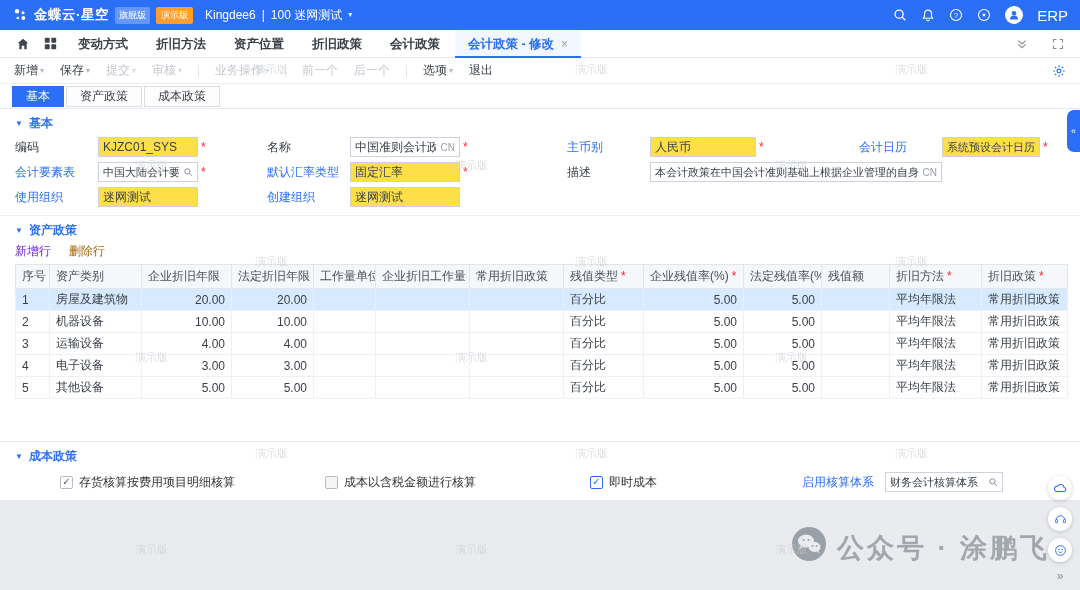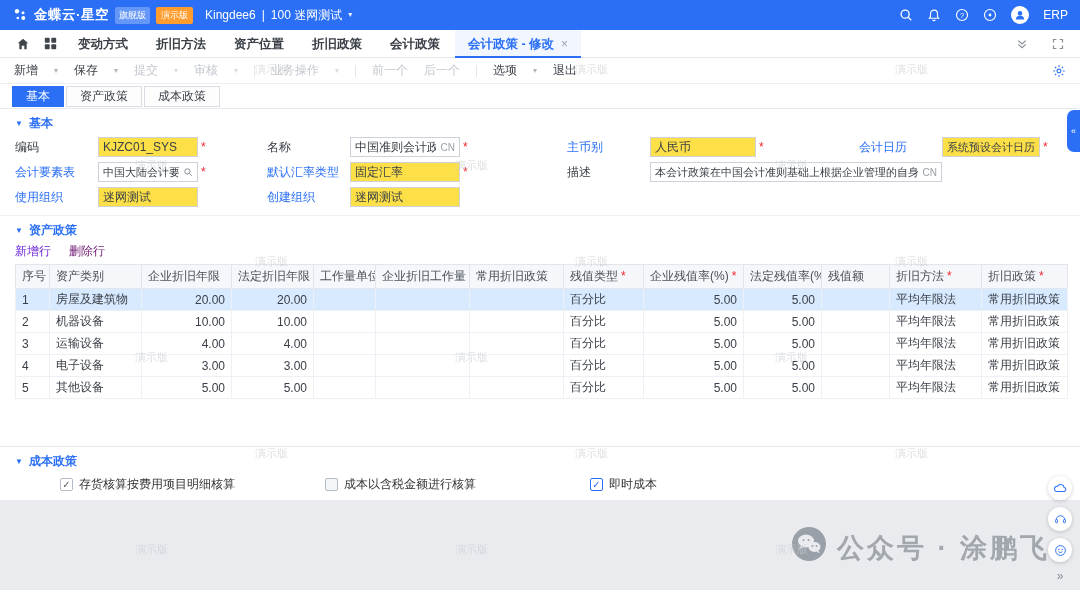--- a/index.html
+++ b/index.html
@@ -13,34 +13,34 @@
 .logo{display:flex;align-items:center}
 .brand{font-size:13.5px;font-weight:700;letter-spacing:.5px}
 .badge-edition{font-size:9px;background:rgba(255,255,255,.28);padding:2px 4px;border-radius:2px}
 .badge-demo{font-size:9px;background:#ff9d2e;padding:2px 5px;border-radius:2px}
 .account{display:flex;align-items:center;gap:6px;margin-left:6px;cursor:pointer}
 .caret{font-size:8px;color:#b0b5bd;line-height:1}
 .caret-white{color:rgba(255,255,255,.9)}
 .tb-right{display:flex;align-items:center;gap:14px}
 .tb-icon{display:flex;align-items:center;cursor:pointer}
 .avatar{width:18px;height:18px;border-radius:50%;background:#fff;display:flex;align-items:center;justify-content:center}
-.erp-label{font-size:12px}
+.erp-label{font-size:15px}
 
 
 .navbar{height:28px;background:#fff;border-bottom:1px solid #e6e9ee;display:flex;padding:0 10px;gap:2px}
 .nav-icon{display:flex;align-items:center;padding:0 6px;cursor:pointer}
 .nav-tab{height:28px;display:flex;align-items:center;padding:0 13px;font-weight:700;font-size:12.5px;color:#3b4048;cursor:pointer;position:relative;white-space:nowrap}
 .nav-tab.active{color:#2a6ff5;background:#f2f7ff}
 .nav-tab.active::after{content:"";position:absolute;left:0;right:0;bottom:0;height:2px;background:#2a6ff5}
 .tab-close{margin-left:7px;font-size:12px;color:#9aa0a8;font-weight:400}
 .nav-right{margin-left:auto;display:flex;align-items:center;gap:12px}
 
 
 .toolbar{height:26px;background:#fff;border-bottom:1px solid #eceef2;display:flex;align-items:center;padding:0 14px;gap:16px}
-.tbtn{display:flex;align-items:center;gap:16px;cursor:pointer;color:#3b4048;white-space:nowrap}
+.tbtn{display:flex;align-items:center;gap:2px;cursor:pointer;color:#3b4048;white-space:nowrap}
 .tbtn.disabled{color:#c3c7ce}
 .tbtn.disabled .caret{color:#d8dbe0}
 .tsep{width:1px;height:12px;background:#e3e6ea}
 .toolbar-right{margin-left:auto;display:flex;align-items:center;cursor:pointer}
 
 
 .tabstrip{height:25px;background:#fff;display:flex;align-items:center;padding:0 12px;border-bottom:1px solid #e6e9ee}
 .ptab{height:21px;display:flex;align-items:center;padding:0 13px;border:1px solid #d9dde3;background:#fdfdfd;color:#3b4048;cursor:pointer;margin-right:2px;white-space:nowrap}
 .ptab.active{background:#2a6ff5;border-color:#2a6ff5;color:#fff}
 
@@ -58,21 +58,21 @@
 .small .fval{font-size:11px}
 .req{color:#f5222d;margin-left:3px}
 .cn{margin-left:auto;padding-left:5px;color:#9aa0a8;font-size:10px}
 .mag{margin-left:auto;display:flex;align-items:center;padding-left:4px;cursor:pointer}
 .w100{width:100px}.w110{width:110px}.w106{width:106px}.w98{width:98px}.w292{width:292px}.w118{width:118px}
 
 
 .sec-asset{border-top:1px solid #eef0f4;flex:1;display:flex;flex-direction:column;min-height:0}
 .grid-links{display:flex;gap:18px;padding:1px 15px 4px}
 .link-add{color:#6d28d9;cursor:pointer}
-.link-del{color:#701a75;cursor:pointer}
+.link-del{color:#a16207;cursor:pointer}
 .atable{width:calc(100% - 30px);margin:0 15px;border-collapse:collapse;table-layout:fixed;font-size:12px}
 .atable th{background:#f5f7fa;border:1px solid #e2e6eb;height:24px;font-weight:400;color:#4a4f57;padding:0 6px;text-align:left;white-space:nowrap;overflow:hidden}
 .atable td{border:1px solid #edf0f4;height:22px;padding:0 6px;white-space:nowrap;overflow:hidden;color:#3b4048}
 .atable tr.sel td{background:#d8eaff}
 .num{text-align:right}
 .sort{font-size:8px;color:#8a9099;margin-left:2px}
 
 
 .sec-cost{border-top:1px solid #e6e9ee}
 .cost-row{display:flex;align-items:center;padding:3px 15px 7px 60px}
@@ -471,20 +471,32 @@
         <span class="chk-item cw2">
           <span class="checkbox off"></span>
           <span class="chk-label">成本以含税金额进行核算</span>
         </span>
         <span class="chk-item cw3">
           <span class="checkbox blue">
               <span>✓</span>
             </span>
           <span class="chk-label">即时成本</span>
         </span>
+        <span class="field">
+          <span class="flabel link">启用核算体系</span>
+          <span class="finput w118 small">
+              <span class="fval">财务会计核算体系</span>
+            <span class="mag">
+                <svg width="10" height="10" viewBox="0 0 16 16">
+                  <circle cx="7" cy="7" r="4.2" fill="none" stroke="#8a9099" stroke-width="1.6"></circle>
+                  <path d="M10.3 10.3 14 14" stroke="#8a9099" stroke-width="1.6"></path>
+                </svg>
+              </span>
+          </span>
+        </span>
       </div>
     </section>
   </main>
 
   <div class="footer">
     <div class="brandmark">
       <span>
         <svg width="36" height="36" viewBox="0 0 36 36">
             <circle cx="18" cy="18" r="17" fill="#9aa0a7"></circle>
             <ellipse cx="15" cy="15" rx="8" ry="6.5" fill="#e9ebef"></ellipse>

